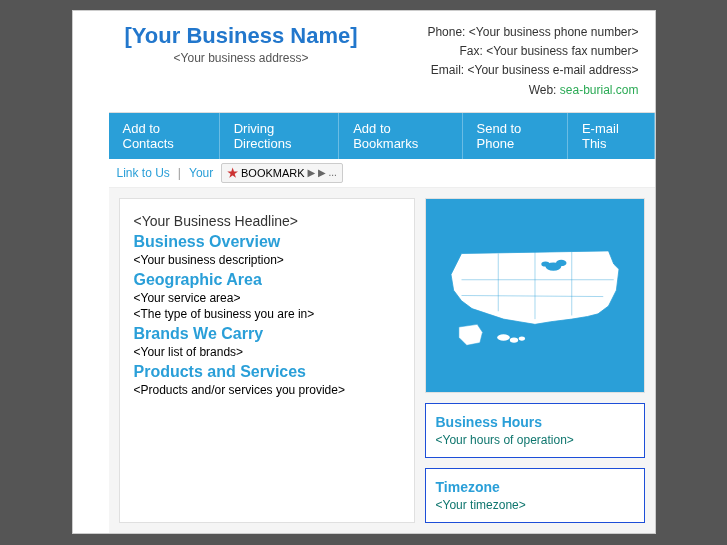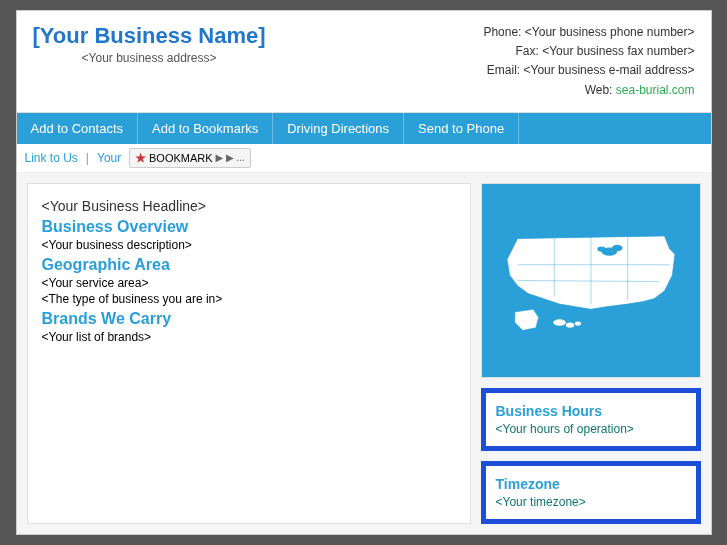--- a/index.html
+++ b/index.html
@@ -7,23 +7,24 @@
       background-color: #555;
       font-family: Arial, sans-serif;
       font-size: 13px;
       display: flex;
       justify-content: center;
       align-items: flex-start;
       min-height: 545px;
       padding: 10px;
     }
     .page-wrapper {
-      width: 696px;
+      width: 584px;
       background: #fff;
       border: 1px solid #ccc;
+      padding-left: 36px;
     }
     
     .header {
       padding: 12px 16px;
       background: #fff;
       display: flex;
       justify-content: space-between;
       align-items: flex-start;
       border-bottom: 1px solid #ddd;
     }
@@ -127,21 +128,21 @@
       border: 1px solid #e0e0e0;
       overflow: hidden;
     }
     .map-box svg {
       width: 210px;
       height: 185px;
     }
     .info-box {
       background: #fff;
       padding: 10px;
-      border: 5px solid #1d4ed8;
+      border: 1px solid #1d4ed8;
     }
     
     .business-headline {
       font-size: 14px;
       color: #333;
       margin-bottom: 4px;
     }
     .section-title {
       font-size: 16px;
       color: #2a9fd8;
@@ -190,23 +191,24 @@
       </div>
       <div>
         <span>Web:</span>
         <a class="web-link" href="#">sea-burial.com</a>
       </div>
     </div>
   </div>
 
   <div class="navbar">
     <a href="#">Add to Contacts</a>
+    <a href="#">Driving Directions</a>
     <a href="#">Add to Bookmarks</a>
-    <a href="#">Driving Directions</a>
     <a href="#">Send to Phone</a>
+    <a href="#">E-mail This</a>
   </div>
 
   <div class="toolbar-row">
     <a href="#">Link to Us</a>
     <span class="separator">|</span>
     <a href="#">Your</a>
     <div class="bookmark-btn">
       <span class="bookmark-icon">★</span>
       <span>BOOKMARK</span>
       <span style="font-size:10px;color:#666;">▶ ▶ ...</span>
@@ -230,20 +232,24 @@
 
       <div>
         <div class="section-desc">&lt;The type of business you are in&gt;</div>
       </div>
 
       <div>
         <div class="section-title">Brands We Carry</div>
         <div class="section-desc">&lt;Your list of brands&gt;</div>
       </div>
 
+      <div>
+        <div class="section-title">Products and Services</div>
+        <div class="section-desc">&lt;Products and/or services you provide&gt;</div>
+      </div>
     </div>
 
     <div class="content-right">
 
       <div class="map-box">
         <svg viewBox="0 0 400 280" xmlns="http://www.w3.org/2000/svg">
 
           <rect width="400" height="280" fill="#2a9fd8"></rect>
 
           <path d="M60,60 L340,55 L350,80 L360,90 L355,130 L340,160 L320,175 L300,180 L270,185 L230,190 L200,195 L170,190 L140,185 L110,175 L80,165 L60,150 L45,130 L40,100 Z" fill="white" stroke="#2a9fd8" stroke-width="1.5"></path>

